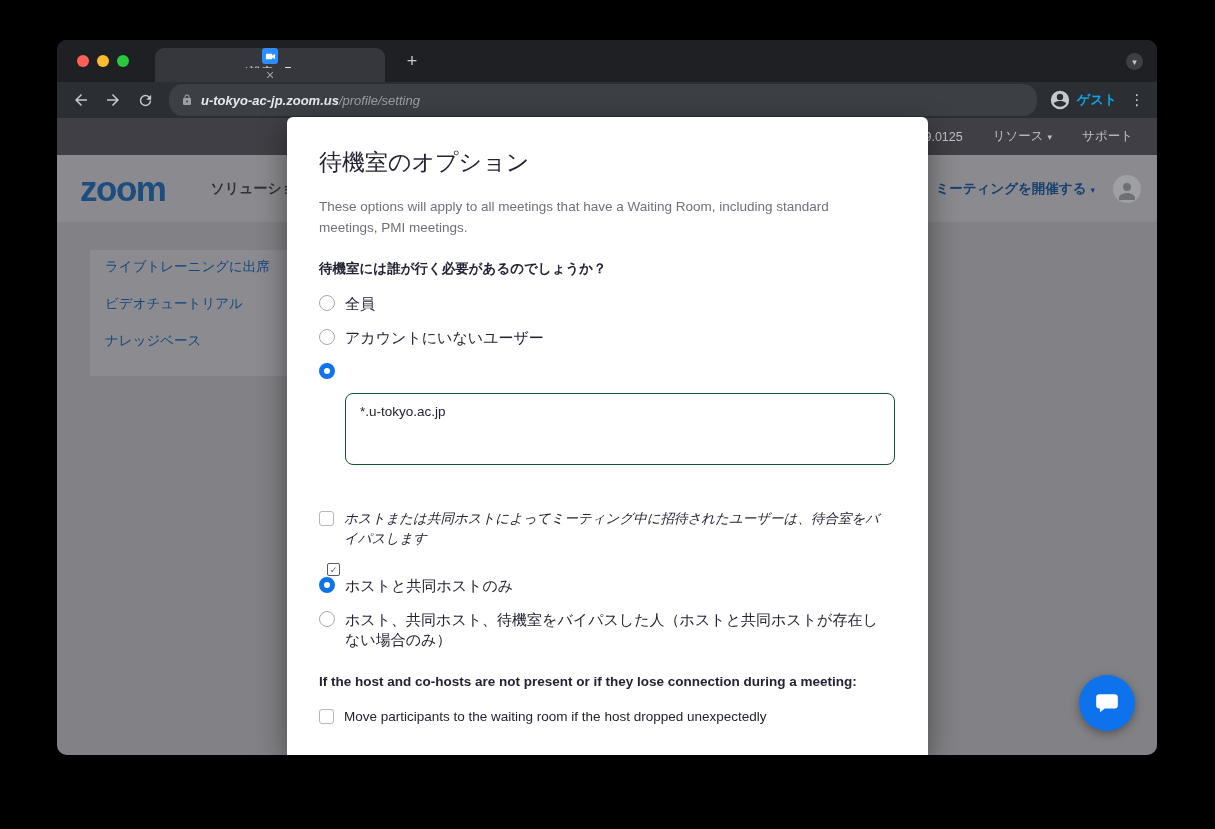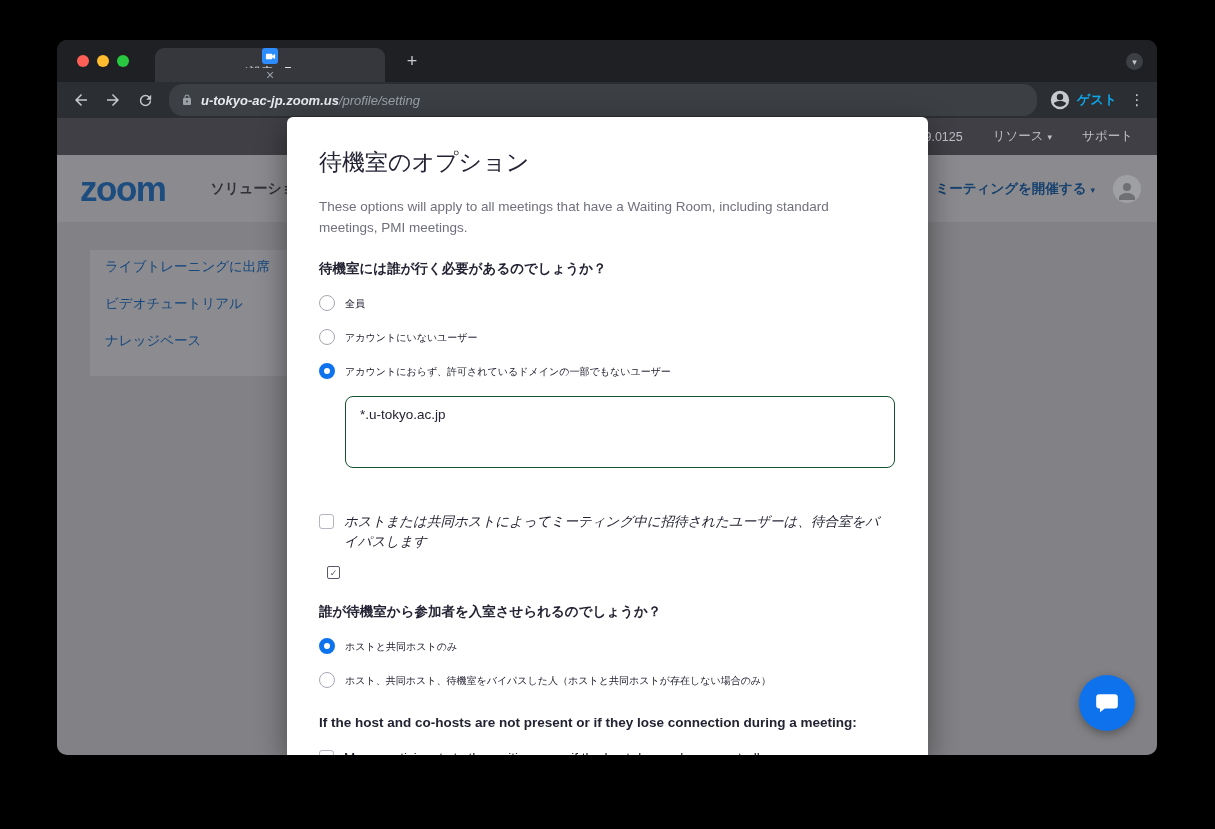--- a/index.html
+++ b/index.html
@@ -56,21 +56,21 @@
   .side-panel { position:absolute; left:33px; top:28px; width:197px; height:126px; background:#8b8b90; }
   .side-link { position:absolute; left:48px; font-size:13.5px; color:#15477d; white-space:nowrap; }
 
   
   .modal { position:absolute; left:230px; top:77px; width:641px; height:638px; background:#fff;
            border-radius:6px 6px 0 0; box-shadow:0 10px 30px rgba(0,0,0,0.45);
            padding:30px 32px 0 32px; overflow:hidden; color:#232333; }
   .modal-title { font-size:23px; font-weight:500; margin-bottom:18px; }
   .modal-desc { font-size:13.5px; color:#70707d; line-height:21px; max-width:560px; margin-bottom:22px; }
   .q { font-size:13.5px; font-weight:bold; margin-bottom:16px; }
-  .radio-row { display:flex; align-items:flex-start; gap:10px; margin-bottom:14px; font-size:10px; line-height:20px; }
+  .radio-row { display:flex; align-items:flex-start; gap:10px; margin-bottom:14px; font-size:15px; line-height:20px; }
   .radio { width:16px; height:16px; border-radius:50%; border:1.5px solid #a8a8b6; background:#fff; flex:none; margin-top:1px; }
   .radio.on { border:5px solid #0e72ed; }
   .radio-label { max-width:545px; }
   .domain-box { margin:4px 0 0 26px; width:550px; height:72px; border:1px solid #14532d; border-radius:8px;
                 padding:10px 14px; font-size:13.5px; color:#232333; }
   .check-row { display:flex; align-items:flex-start; gap:10px; font-size:13.5px; line-height:20px; }
   .cbox { width:15px; height:15px; border:1.5px solid #b5b5c3; border-radius:3px; background:#fff; flex:none; margin-top:2px; }
   .check-label { max-width:545px; }
   .mini-check { margin:14px 0 0 8px; width:13px; height:13px; border:1.5px solid #59596a; border-radius:2px;
                 color:#59596a; font-size:9px; display:flex; align-items:center; justify-content:center; }
@@ -178,33 +178,31 @@
       <div class="radio-row">
         <span class="radio"></span>
         <span class="radio-label">全員</span>
       </div>
       <div class="radio-row">
         <span class="radio"></span>
         <span class="radio-label">アカウントにいないユーザー</span>
       </div>
       <div class="radio-row">
         <span class="radio on"></span>
-        <span class="radio-label">アカウントにおらず、許可されているドメインの一部でもないユーザー</span>
       </div>
 
       <div class="domain-box">*.u-tokyo.ac.jp</div>
 
       <div class="check-row mt-bypass">
         <span class="cbox"></span>
         <span class="check-label">ホストまたは共同ホストによってミーティング中に招待されたユーザーは、待合室をバイパスします</span>
       </div>
 
       <div class="mini-check">✓</div>
 
-      <div class="q mt-q2">誰が待機室から参加者を入室させられるのでしょうか？</div>
 
       <div class="radio-row">
         <span class="radio on"></span>
         <span class="radio-label">ホストと共同ホストのみ</span>
       </div>
       <div class="radio-row">
         <span class="radio"></span>
         <span class="radio-label">ホスト、共同ホスト、待機室をバイパスした人（ホストと共同ホストが存在しない場合のみ）</span>
       </div>
 

